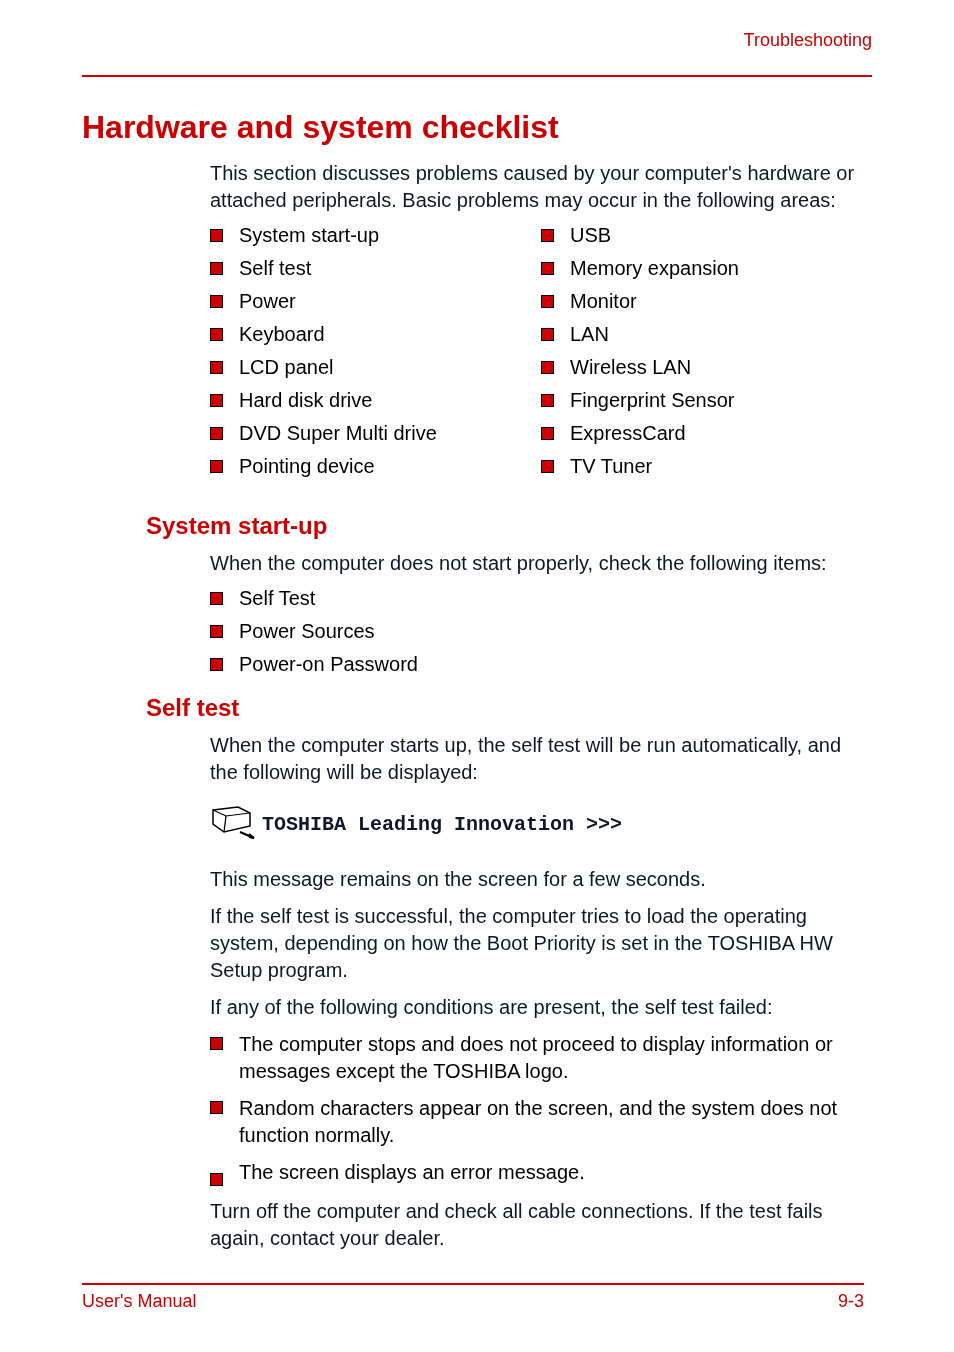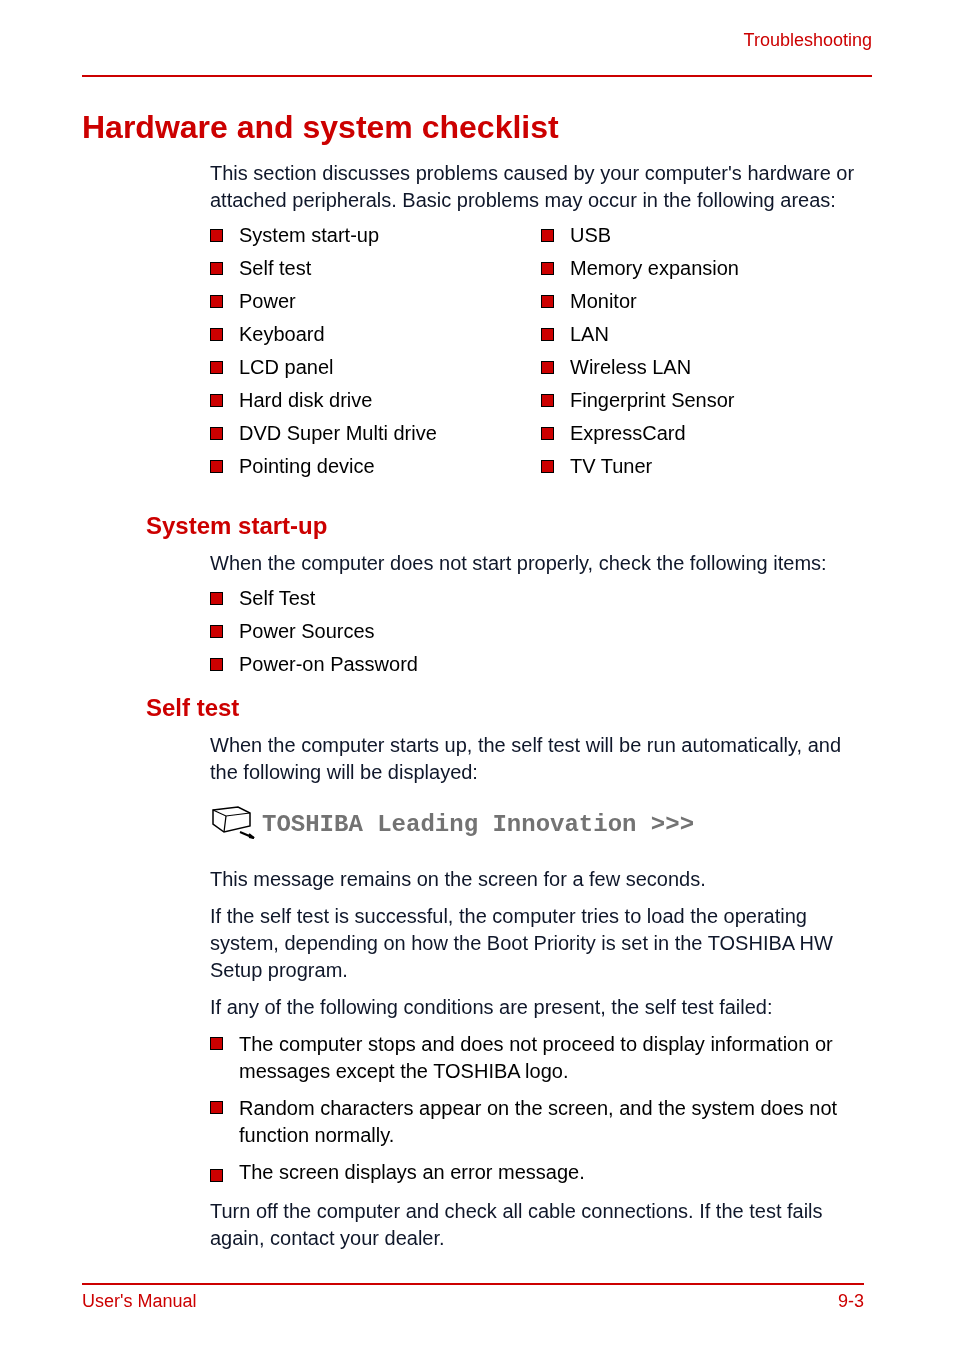--- a/index.html
+++ b/index.html
@@ -85,23 +85,23 @@
       margin-left: 128px;
       margin-top: 18px;
       margin-bottom: 22px;
     }
     .note-icon {
       width: 52px;
       flex-shrink: 0;
     }
     .note-text {
       font-family: "Courier New", monospace;
-      font-size: 24px;
+      font-size: 20px;
       font-weight: bold;
-      color: #737373;
+      color: #0f172a;
       text-align: right;
     }
     .footer {
       position: absolute;
       bottom: 40px;
       left: 82px;
       right: 90px;
     }
     .footer-rule {
       border: none;
@@ -234,21 +234,21 @@
 
 <div class="single-col-list">
   <div class="bullet-item" style="align-items:flex-start;">
       <span class="bullet-square" style="margin-top:6px;"></span>
       <span class="bullet-label" style="line-height:1.35;">The computer stops and does not proceed to display information or messages except the TOSHIBA logo.</span>
     </div>
   <div class="bullet-item" style="align-items:flex-start;">
       <span class="bullet-square" style="margin-top:6px;"></span>
       <span class="bullet-label" style="line-height:1.35;">Random characters appear on the screen, and the system does not function normally.</span>
     </div>
-  <div class="bullet-item" style="align-items:center;">
+  <div class="bullet-item" style="align-items:flex-end;">
       <span class="bullet-square" style="margin-top:6px;"></span>
       <span class="bullet-label" style="line-height:1.35;">The screen displays an error message.</span>
     </div>
 </div>
 
 <div class="body-text">Turn off the computer and check all cable connections. If the test fails again, contact your dealer.</div>
 
 <div class="footer">
   <hr class="footer-rule">
   <div class="footer-row">

